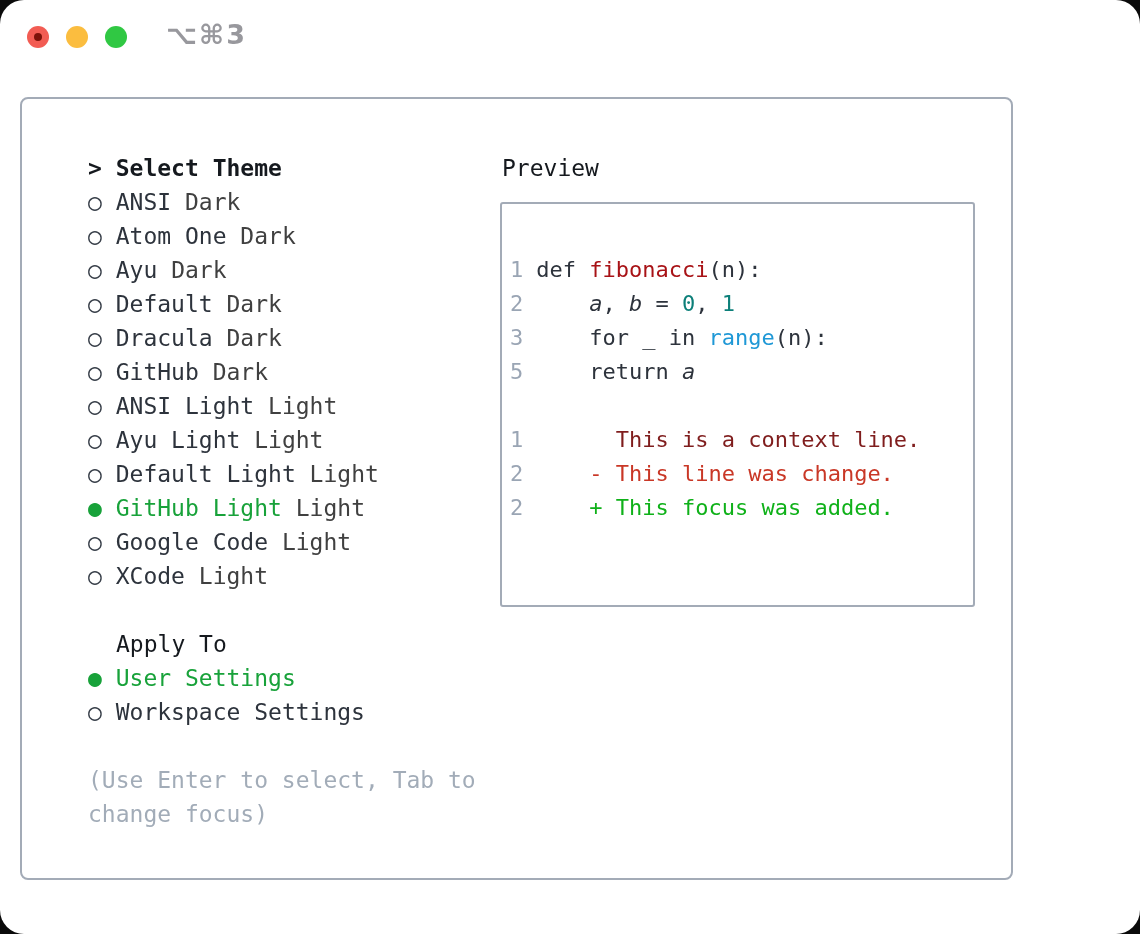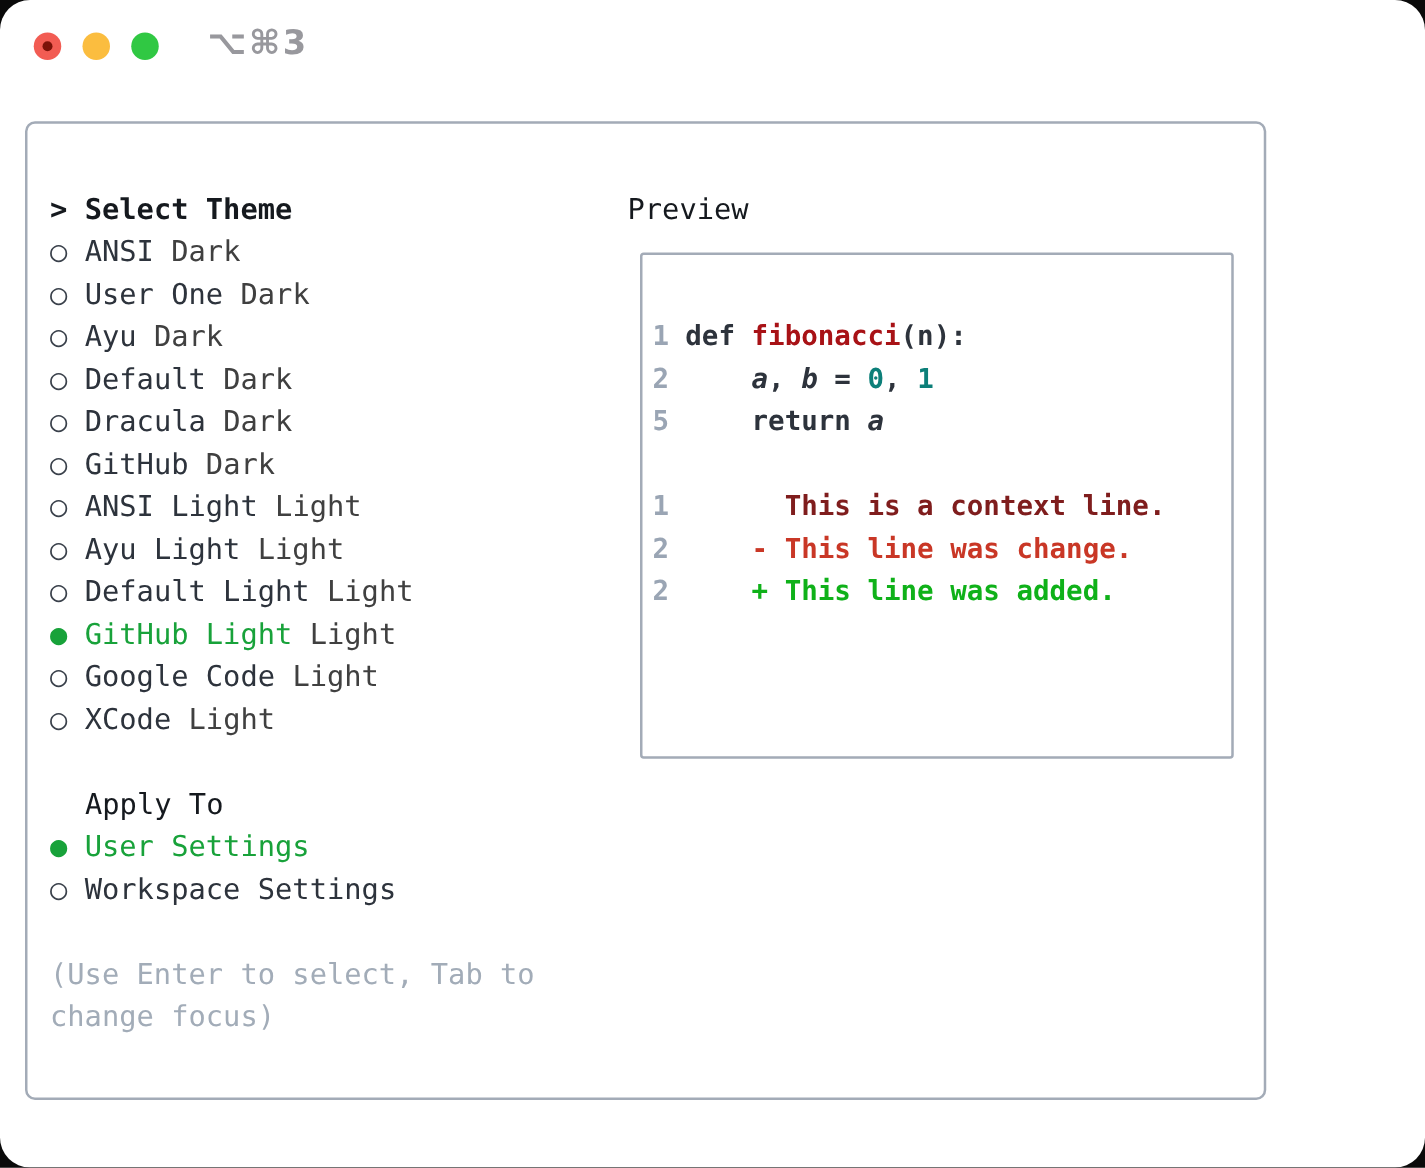--- a/index.html
+++ b/index.html
@@ -17,41 +17,41 @@
        border-radius:50%;background:#7c1209;}
   .win-title{position:absolute;left:166px;top:19px;font-size:27px;font-weight:bold;
        color:#98989d;letter-spacing:2px;font-family:"DejaVu Sans","DejaVu Sans Mono",sans-serif;}
 
   
   .panel{position:absolute;left:20px;top:97px;width:993px;height:783px;
        border:2px solid #a3abb7;border-radius:8px;box-sizing:border-box;background:#fff;}
 
   
   .left-col{position:absolute;left:18px;top:52px;font-size:23px;}
-  .row{height:34px;line-height:34px;white-space:pre;}
+  .row{height:34px;line-height:34px;white-space:pre;margin-left:48px;}
   .spacer{height:34px;}
   .bold-title{font-weight:bold;color:#15191e;}
   .cursor{font-weight:bold;color:#15191e;}
   .radio{color:#3a414b;}
   .theme-item .name{color:#2d333c;}
   .theme-item .variant{color:#404040;}
   .theme-item.selected .name{color:#18a23a;}
   .theme-item.selected .radio{color:#18a23a;}
   .apply-item .name{color:#2d333c;}
   .apply-item.selected .name{color:#18a23a;}
   .apply-item.selected .radio{color:#18a23a;}
   .indent{padding-left:28px;}
   .hint{color:#a2acb8;}
 
   
   .preview-title{position:absolute;left:480px;top:52px;font-size:23px;
        font-weight:normal;color:#15191e;line-height:34px;}
-  .preview-box{position:absolute;left:490px;top:103px;width:475px;height:405px;
+  .preview-box{position:absolute;left:478px;top:103px;width:475px;height:405px;
        border:2px solid #a3abb7;border-radius:3px;box-sizing:border-box;
-       padding:49px 0 0 8px;font-size:22px;overflow:hidden;font-weight:bold;}
+       padding:49px 0 0 8px;font-size:22px;overflow:hidden;}
   .pline{height:34px;line-height:34px;white-space:pre;}
   .lineno{color:#9aa5b4;margin-right:13px;}
   .seg.fg{color:#2d333c;}
   .seg.func{color:#a81216;}
   .seg.num{color:#0c7f79;}
   .seg.call{color:#1f98d6;}
   .seg.var{color:#2d333c;font-style:italic;}
   .seg.context{color:#7f1d1d;}
   .seg.deleted{color:#c93726;}
   .seg.added{color:#0fb119;}
@@ -68,21 +68,21 @@
   </div>
   <div class="win-title">⌥⌘3</div>
 
   <div class="panel">
 
     <div class="left-col">
       <div class="row"><span class="cursor">&gt;</span><span> </span><span class="bold-title">Select Theme</span></div>
 
       <div id="theme-list">
           <div class="row theme-item"><span class="radio">○</span> <span class="name">ANSI</span> <span class="variant">Dark</span></div>
-          <div class="row theme-item"><span class="radio">○</span> <span class="name">User One</span> <span class="variant">Dark</span></div>
+          <div class="row theme-item"><span class="radio">○</span> <span class="name">Atom One</span> <span class="variant">Dark</span></div>
           <div class="row theme-item"><span class="radio">○</span> <span class="name">Ayu</span> <span class="variant">Dark</span></div>
           <div class="row theme-item"><span class="radio">○</span> <span class="name">Default</span> <span class="variant">Dark</span></div>
           <div class="row theme-item"><span class="radio">○</span> <span class="name">Dracula</span> <span class="variant">Dark</span></div>
           <div class="row theme-item"><span class="radio">○</span> <span class="name">GitHub</span> <span class="variant">Dark</span></div>
           <div class="row theme-item"><span class="radio">○</span> <span class="name">ANSI Light</span> <span class="variant">Light</span></div>
           <div class="row theme-item"><span class="radio">○</span> <span class="name">Ayu Light</span> <span class="variant">Light</span></div>
           <div class="row theme-item"><span class="radio">○</span> <span class="name">Default Light</span> <span class="variant">Light</span></div>
           <div class="row theme-item selected"><span class="radio">●</span> <span class="name">GitHub Light</span> <span class="variant">Light</span></div>
           <div class="row theme-item"><span class="radio">○</span> <span class="name">Google Code</span> <span class="variant">Light</span></div>
           <div class="row theme-item"><span class="radio">○</span> <span class="name">XCode</span> <span class="variant">Light</span></div>
@@ -101,21 +101,22 @@
 
       <div class="row hint">(Use Enter to select, Tab to</div>
       <div class="row hint">change focus)</div>
     </div>
 
     <div class="preview-title">Preview</div>
 
     <div class="preview-box" id="preview-box">
         <div class="pline"><span class="lineno">1</span><span class="seg fg">def </span><span class="seg func">fibonacci</span><span class="seg fg">(n):</span></div>
         <div class="pline"><span class="lineno">2</span><span class="seg fg">    </span><span class="seg var">a</span><span class="seg fg">, </span><span class="seg var">b</span><span class="seg fg"> = </span><span class="seg num">0</span><span class="seg fg">, </span><span class="seg num">1</span></div>
+        <div class="pline"><span class="lineno">3</span><span class="seg fg">    for _ in </span><span class="seg call">range</span><span class="seg fg">(n):</span></div>
         <div class="pline"><span class="lineno">5</span><span class="seg fg">    return </span><span class="seg var">a</span></div>
         <div class="pline"><span class="lineno"></span></div>
         <div class="pline"><span class="lineno">1</span><span class="seg context">      This is a context line.</span></div>
         <div class="pline"><span class="lineno">2</span><span class="seg deleted">    - This line was change.</span></div>
-        <div class="pline"><span class="lineno">2</span><span class="seg added">    + This line was added.</span></div>
+        <div class="pline"><span class="lineno">2</span><span class="seg added">    + This focus was added.</span></div>
       </div>
 
   </div>
 </div>
 
 </body></html>

